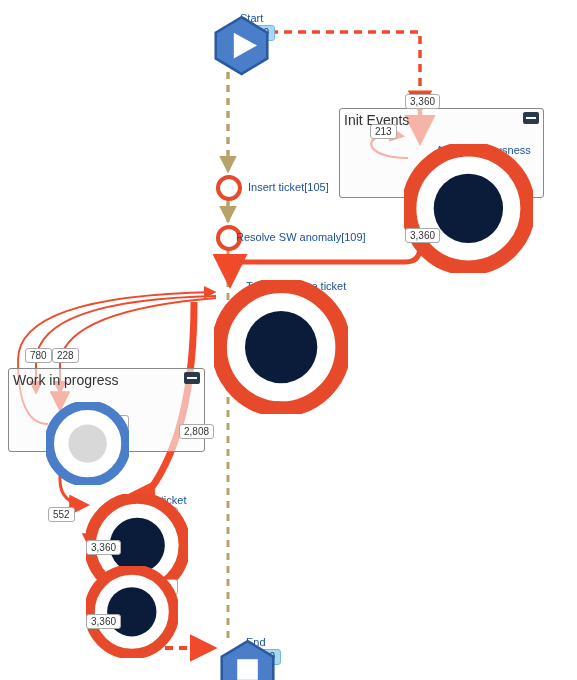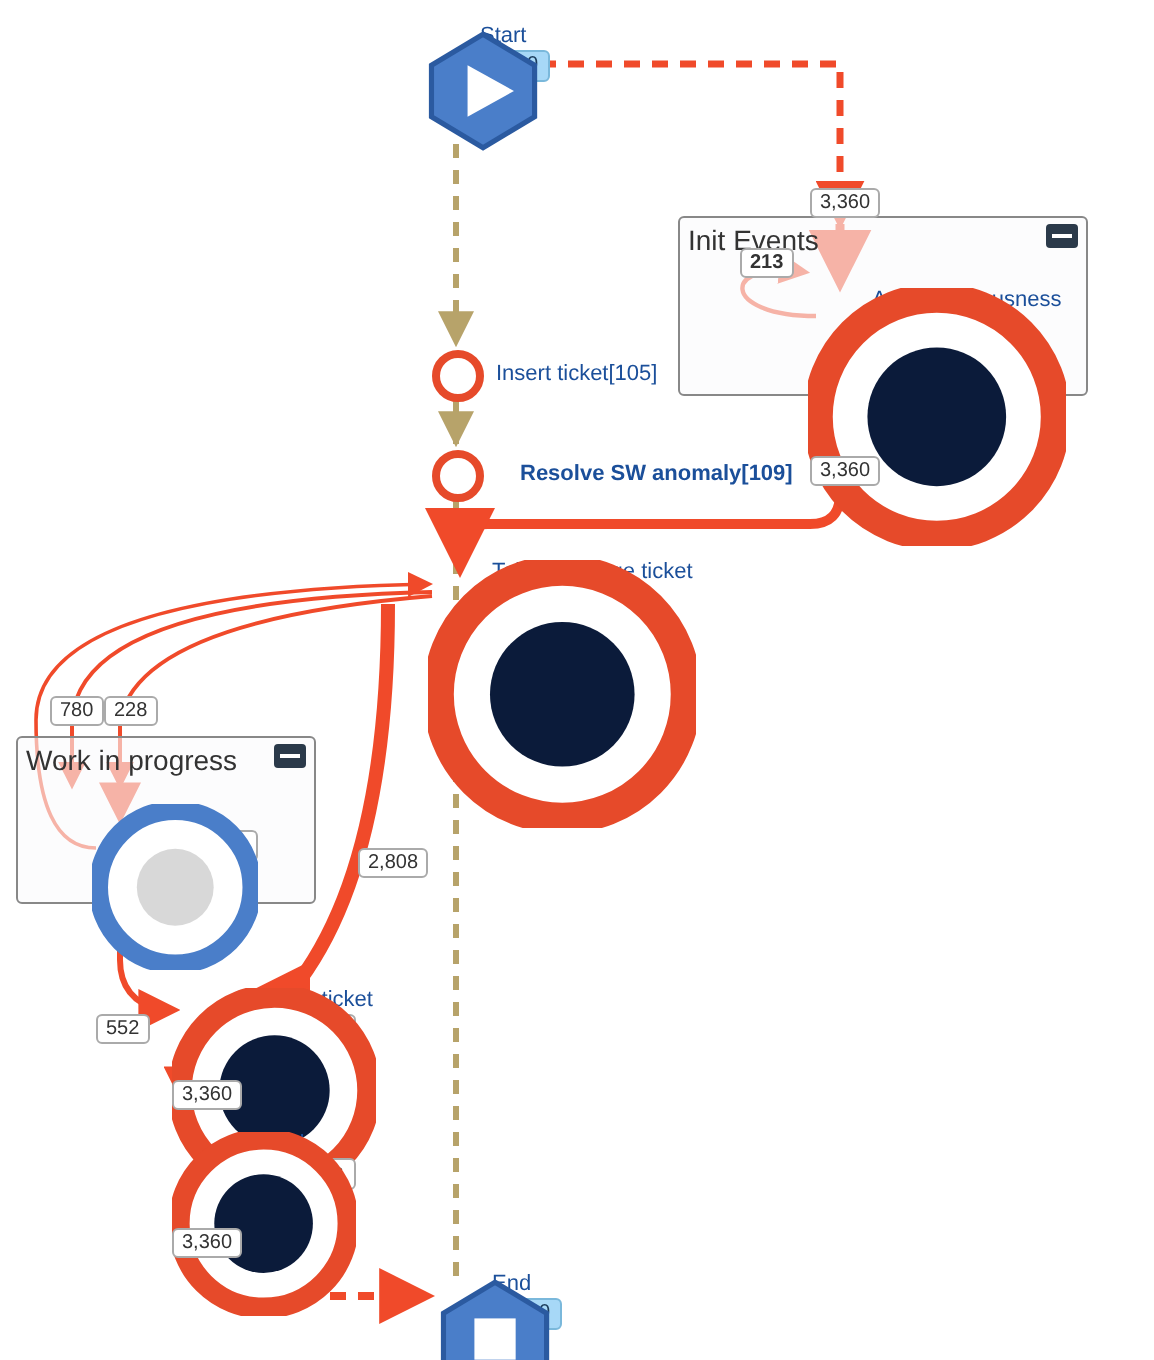--- a/index.html
+++ b/index.html
@@ -189,39 +189,39 @@
 </div>
 <span class="ring-label" style="left:248px; top:181px;">Insert ticket[105]</span>
 
 <div class="node" style="left:216px; top:225px;">
   <span class="node-icon">
     <svg viewBox="0 0 26 26">
         <circle cx="13" cy="13" r="11" fill="#fff" stroke="#e64a2a" stroke-width="4"></circle>
       </svg>
   </span>
 </div>
-<span class="ring-label" style="left:260px; top:231px;font-weight:bold;">Resolve SW anomaly[109]</span>
+<span class="ring-label" style="left:236px; top:231px;">Resolve SW anomaly[109]</span>
 
 <div class="node" style="left:214px; top:280px;">
   <span class="node-icon">
     <svg viewBox="0 0 26 26">
         <circle cx="13" cy="13" r="12" fill="#fff" stroke="#e64a2a" stroke-width="3"></circle>
         <circle cx="13" cy="13" r="7" fill="#0b1b3a"></circle>
       </svg>
   </span>
   <div class="node-body">
     <span class="node-label">Take in charge ticket</span>
     <div class="chips">
       <span class="chip">3,588</span>
       <span class="chip dur">0s</span>
     </div>
   </div>
 </div>
 
-<div class="group" style="left:8px; top:368px; width:150px; height:84px;">
+<div class="group" style="left:8px; top:368px; width:197px; height:84px;">
   <div class="group-header">
     <span>Work in progress</span>
     <span class="group-btn"></span>
   </div>
 </div>
 
 <div class="node" style="left:46px; top:402px;">
   <span class="node-icon">
     <svg viewBox="0 0 26 26">
         <circle cx="13" cy="13" r="12" fill="#fff" stroke="#4a7ec9" stroke-width="3"></circle>
@@ -278,20 +278,20 @@
   </span>
   <div class="node-body">
     <span class="node-label">End</span>
     <div class="chips">
         <span class="chip">3,360</span>
       </div>
   </div>
 </div>
 
 <span class="edge-label" style="left:405px; top:94px;">3,360</span>
-<span class="edge-label" style="left:370px; top:124px;font-weight:bold;">213</span>
+<span class="edge-label" style="left:370px; top:124px;">213</span>
 <span class="edge-label" style="left:405px; top:228px;">3,360</span>
 <span class="edge-label" style="left:25px; top:348px;">780</span>
 <span class="edge-label" style="left:52px; top:348px;">228</span>
 <span class="edge-label" style="left:48px; top:463px;margin-top:44px;">552</span>
 <span class="edge-label" style="left:179px; top:424px;">2,808</span>
 <span class="edge-label" style="left:86px; top:540px;">3,360</span>
 <span class="edge-label" style="left:86px; top:614px;">3,360</span>
 
 </body></html>

